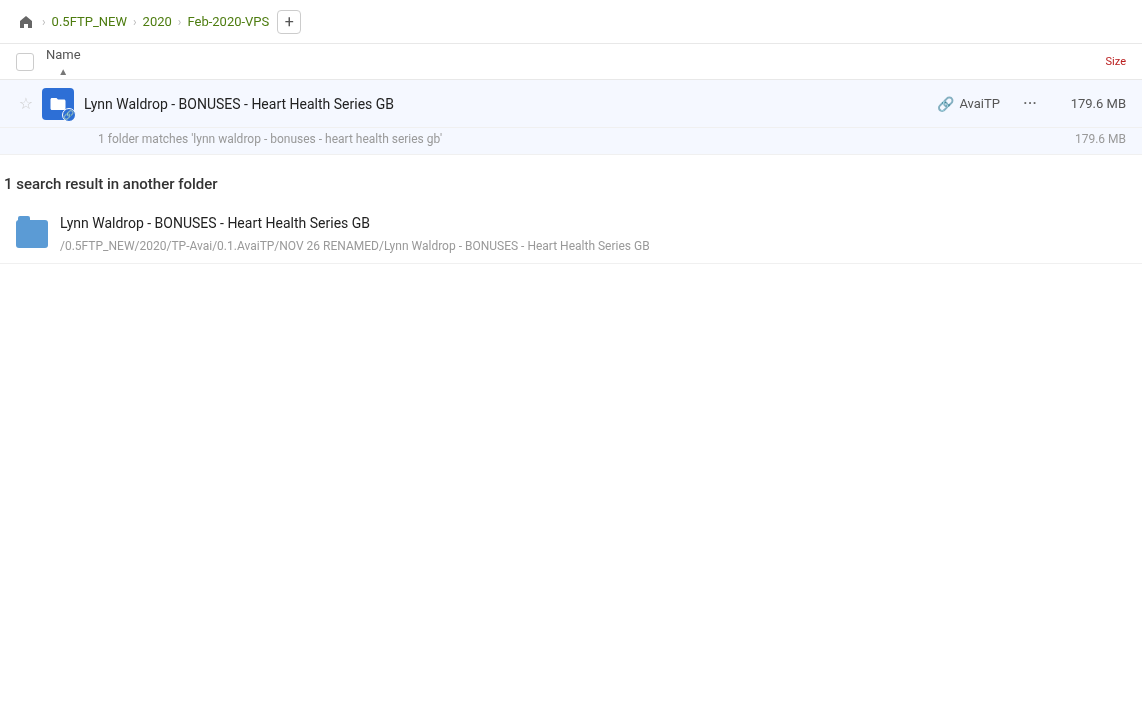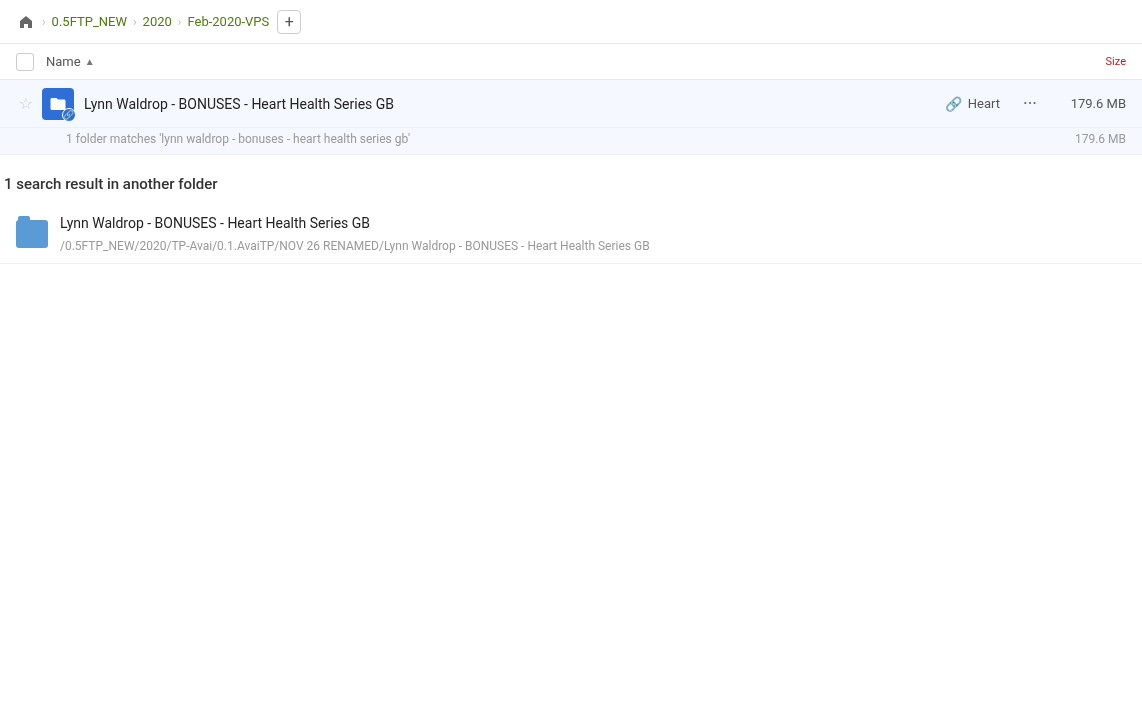--- a/index.html
+++ b/index.html
@@ -72,20 +72,21 @@
       flex-shrink: 0;
     }
     .col-header-name {
       display: flex;
       align-items: center;
       gap: 4px;
       font-size: 13px;
       color: #555;
       cursor: pointer;
       user-select: none;
+      flex-direction: column;
     }
     .col-header-name .sort-arrow {
       font-size: 10px;
       color: #777;
     }
     .col-header-size {
       margin-left: auto;
       font-size: 11px;
       color: #b91c1c;
     }
@@ -180,21 +181,21 @@
     .item-size {
       font-size: 13px;
       color: #555;
       white-space: nowrap;
       min-width: 70px;
       text-align: right;
     }
 
     
     .match-hint {
-      padding: 4px 16px 8px 66px;
+      padding: 4px 16px 8px 98px;
       font-size: 12px;
       color: #999;
       border-bottom: 1px solid #f0f0f0;
       background: #f5f8ff;
       display: flex;
       justify-content: space-between;
     }
     .match-hint-size {
       font-size: 12px;
       color: #999;
@@ -284,21 +285,21 @@
   <div class="item-star">☆</div>
   <div class="item-icon">
     <svg viewBox="0 0 24 24">
       <path d="M10 4H4c-1.1 0-2 .9-2 2v12c0 1.1.9 2 2 2h16c1.1 0 2-.9 2-2V8c0-1.1-.9-2-2-2h-8l-2-2z"></path>
     </svg>
     <div class="link-badge">🔗</div>
   </div>
   <div class="item-name">Lynn Waldrop - BONUSES - Heart Health Series GB</div>
   <div class="item-shared">
     <span class="link-icon">🔗</span>
-    <span>Heart</span>
+    <span>AvaiTP</span>
   </div>
   <div class="item-more">···</div>
   <div class="item-size">179.6 MB</div>
 </div>
 
 <div class="match-hint">
   <span>1 folder matches 'lynn waldrop - bonuses - heart health series gb'</span>
   <span class="match-hint-size">179.6 MB</span>
 </div>
 

